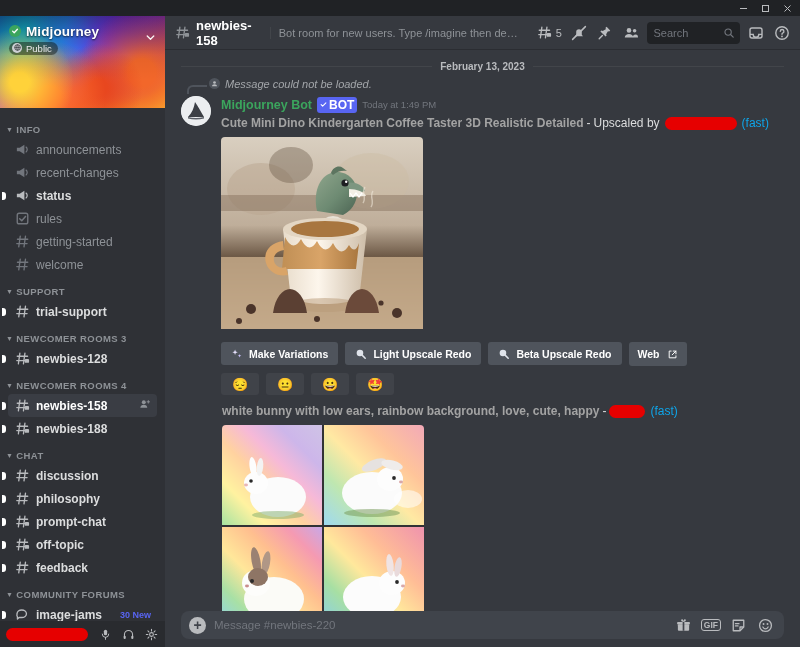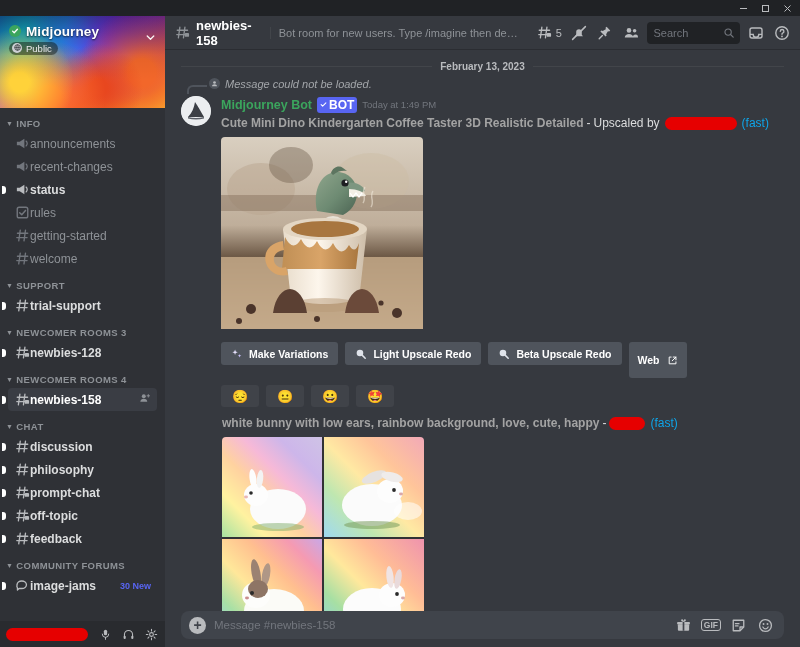--- a/index.html
+++ b/index.html
@@ -67,31 +67,31 @@
     background: rgba(0,0,0,0.42); color: #e8e9eb; border-radius: 8px;
     padding: 1px 6px 1px 3px; font-size: 9.5px; width: fit-content;
   }
   .globe-dot {
     width: 10px; height: 10px; border-radius: 50%; background: #cdd0d4; color: #2f3136;
     display: flex; align-items: center; justify-content: center; font-size: 8px;
   }
   .chevron { color: #fff; opacity: .95; }
 
   .channels {
-    flex: 1 1 auto; overflow: hidden; 
-    display: flex; flex-direction: column;
+    flex: 1 1 auto; overflow: hidden; padding-top: 6px;
+    display: flex; flex-direction: column; justify-content: space-between;
   }
   .cat {
     display: flex; align-items: center; gap: 3px;
     padding: 10px 8px 3px 6px; color: #8e9297;
     font-size: 9.5px; font-weight: bold; letter-spacing: .4px; text-transform: uppercase;
   }
   .cat .caret { font-size: 7px; line-height: 1; }
   .chan {
-    display: flex; align-items: center; 
+    display: flex; align-items: center; gap: 6px;
     margin: 0 8px; padding: 4px 6px 4px 7px; border-radius: 4px;
     color: #8e9297; font-size: 12px; position: relative; height: 23px;
   }
   .chan.unread { color: #dcddde; font-weight: bold; }
   .chan.active { background: #3a3d44; color: #fff; font-weight: bold; }
   .chan .cname { white-space: nowrap; overflow: hidden; text-overflow: ellipsis; flex: 1 1 auto; }
   .pip {
     position: absolute; left: -6px; top: 50%; transform: translateY(-50%);
     width: 4px; height: 8px; border-radius: 0 3px 3px 0; background: #fff;
   }
@@ -174,21 +174,21 @@
   .fast { color: #0ea5e9; padding-left: 5px; }
 
   .attach { margin-top: 5px; border-radius: 4px; overflow: hidden; width: 202px; }
 
   .btn-row { display: flex; gap: 7px; margin-top: 9px; flex-wrap: wrap; }
   .dbtn {
     background: #4f545c; color: #fff; font-size: 10.5px; font-weight: bold;
     border-radius: 3px; height: 23px; padding: 0 10px;
     display: inline-flex; align-items: center; gap: 6px; border: none;
   }
-  .dbtn.web { padding: 18px 9px; gap: 7px; }
+  .dbtn.web { padding: 12px 9px; gap: 7px; }
   .reaction-row { display: flex; gap: 7px; margin-top: 7px; }
   .reaction {
     background: #404349; border-radius: 3px; height: 22px; width: 38px;
     display: flex; align-items: center; justify-content: center; font-size: 13px;
   }
 
   
   .composer-wrap { flex: 0 0 36px; padding: 0 16px 8px 16px; background: #36393f; }
   .composer {
     background: #40444b; border-radius: 8px; height: 28px;
@@ -359,20 +359,30 @@
                 <path d="M5.2 2.2 3.6 13.8M10.6 2.2 9 13.8M2.4 5.6h11M1.9 10.2h8.6" stroke="currentColor" stroke-width="1.4" fill="none" stroke-linecap="round"></path>
                 <rect x="10.4" y="8.6" width="4.6" height="4" rx="1" fill="currentColor"></rect>
               </svg>
             </span>
             <span class="cname">newbies-158</span>
             <span class="member-mini"><svg width="12" height="12" viewBox="0 0 16 16">
                 <circle cx="6.4" cy="5.6" r="2.6" fill="currentColor"></circle>
                 <path d="M1.8 13c0-2.6 2.1-4 4.6-4s4.6 1.4 4.6 4z" fill="currentColor"></path>
                 <path d="M12.4 3.4v3.4M10.7 5.1h3.4" stroke="currentColor" stroke-width="1.2" stroke-linecap="round"></path>
               </svg></span>
+          </div>
+          <div class="chan unread">
+            <span class="pip"></span>
+            <span class="cicon">
+              <svg width="15" height="15" viewBox="0 0 16 16">
+                <path d="M5.2 2.2 3.6 13.8M10.6 2.2 9 13.8M2.4 5.6h11M1.9 10.2h8.6" stroke="currentColor" stroke-width="1.4" fill="none" stroke-linecap="round"></path>
+                <rect x="10.4" y="8.6" width="4.6" height="4" rx="1" fill="currentColor"></rect>
+              </svg>
+            </span>
+            <span class="cname">newbies-188</span>
           </div>
           <div class="cat">
             <span class="caret">▼</span>
             <span>CHAT</span>
           </div>
           <div class="chan unread">
             <span class="pip"></span>
             <span class="cicon">
               <svg width="15" height="15" viewBox="0 0 16 16">
                 <path d="M5.6 2.2 4 13.8M11.2 2.2 9.6 13.8M2.6 5.6h11M1.9 10.2h11" stroke="currentColor" stroke-width="1.4" fill="none" stroke-linecap="round"></path>
@@ -788,21 +798,21 @@
               </div>
 
             </div>
           </div>
         </div>
       </div>
 
       <div class="composer-wrap">
         <div class="composer">
           <span class="plus-btn">+</span>
-          <span class="ph">Message #newbies-158</span>
+          <span class="ph">Message #newbies-220</span>
           <span class="cicon2">
             <svg width="15" height="15" viewBox="0 0 16 16">
                 <rect x="2" y="6.6" width="12" height="7" rx="1" fill="currentColor"></rect>
                 <rect x="1.2" y="4.2" width="13.6" height="2.8" rx=".8" fill="currentColor"></rect>
                 <rect x="7.1" y="4.2" width="1.8" height="9.4" fill="#40444b"></rect>
                 <path d="M8 4.2c-2.4 0-3.4-2.6-1.6-2.9 1.2-.2 1.6 1.6 1.6 2.9zM8 4.2c2.4 0 3.4-2.6 1.6-2.9-1.2-.2-1.6 1.6-1.6 2.9z" fill="currentColor"></path>
               </svg>
           </span>
           <span class="gif-chip">GIF</span>
           <span class="cicon2">

